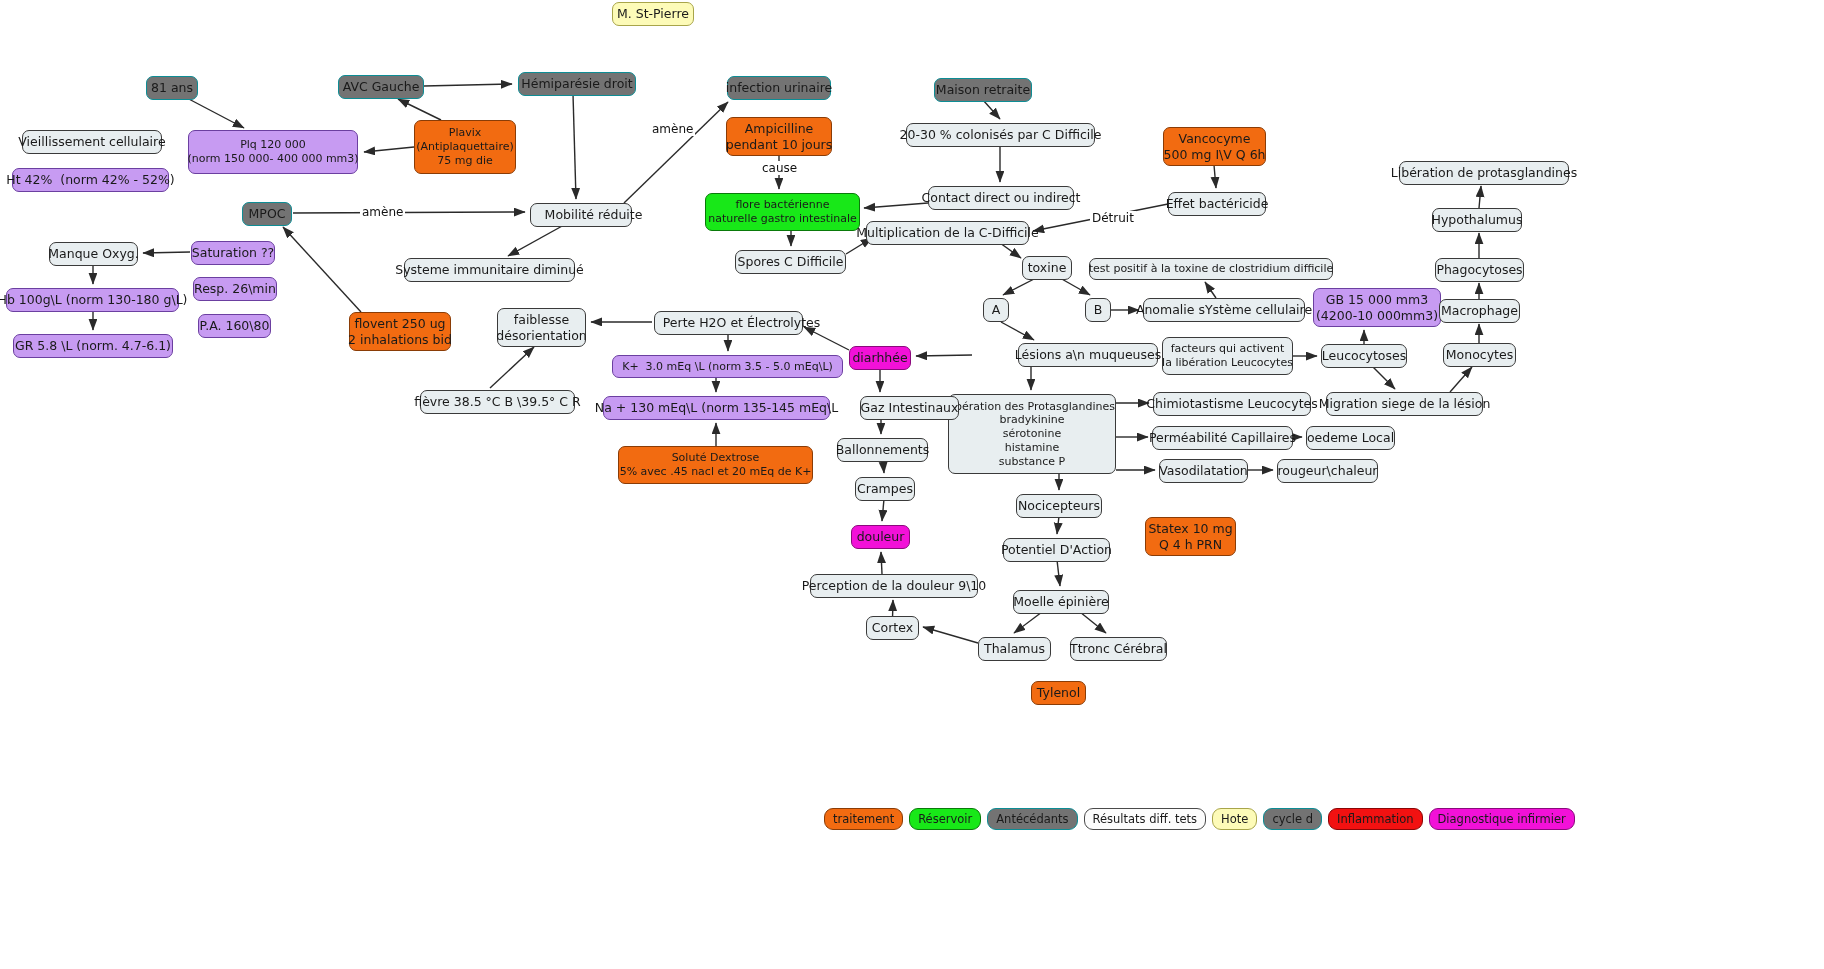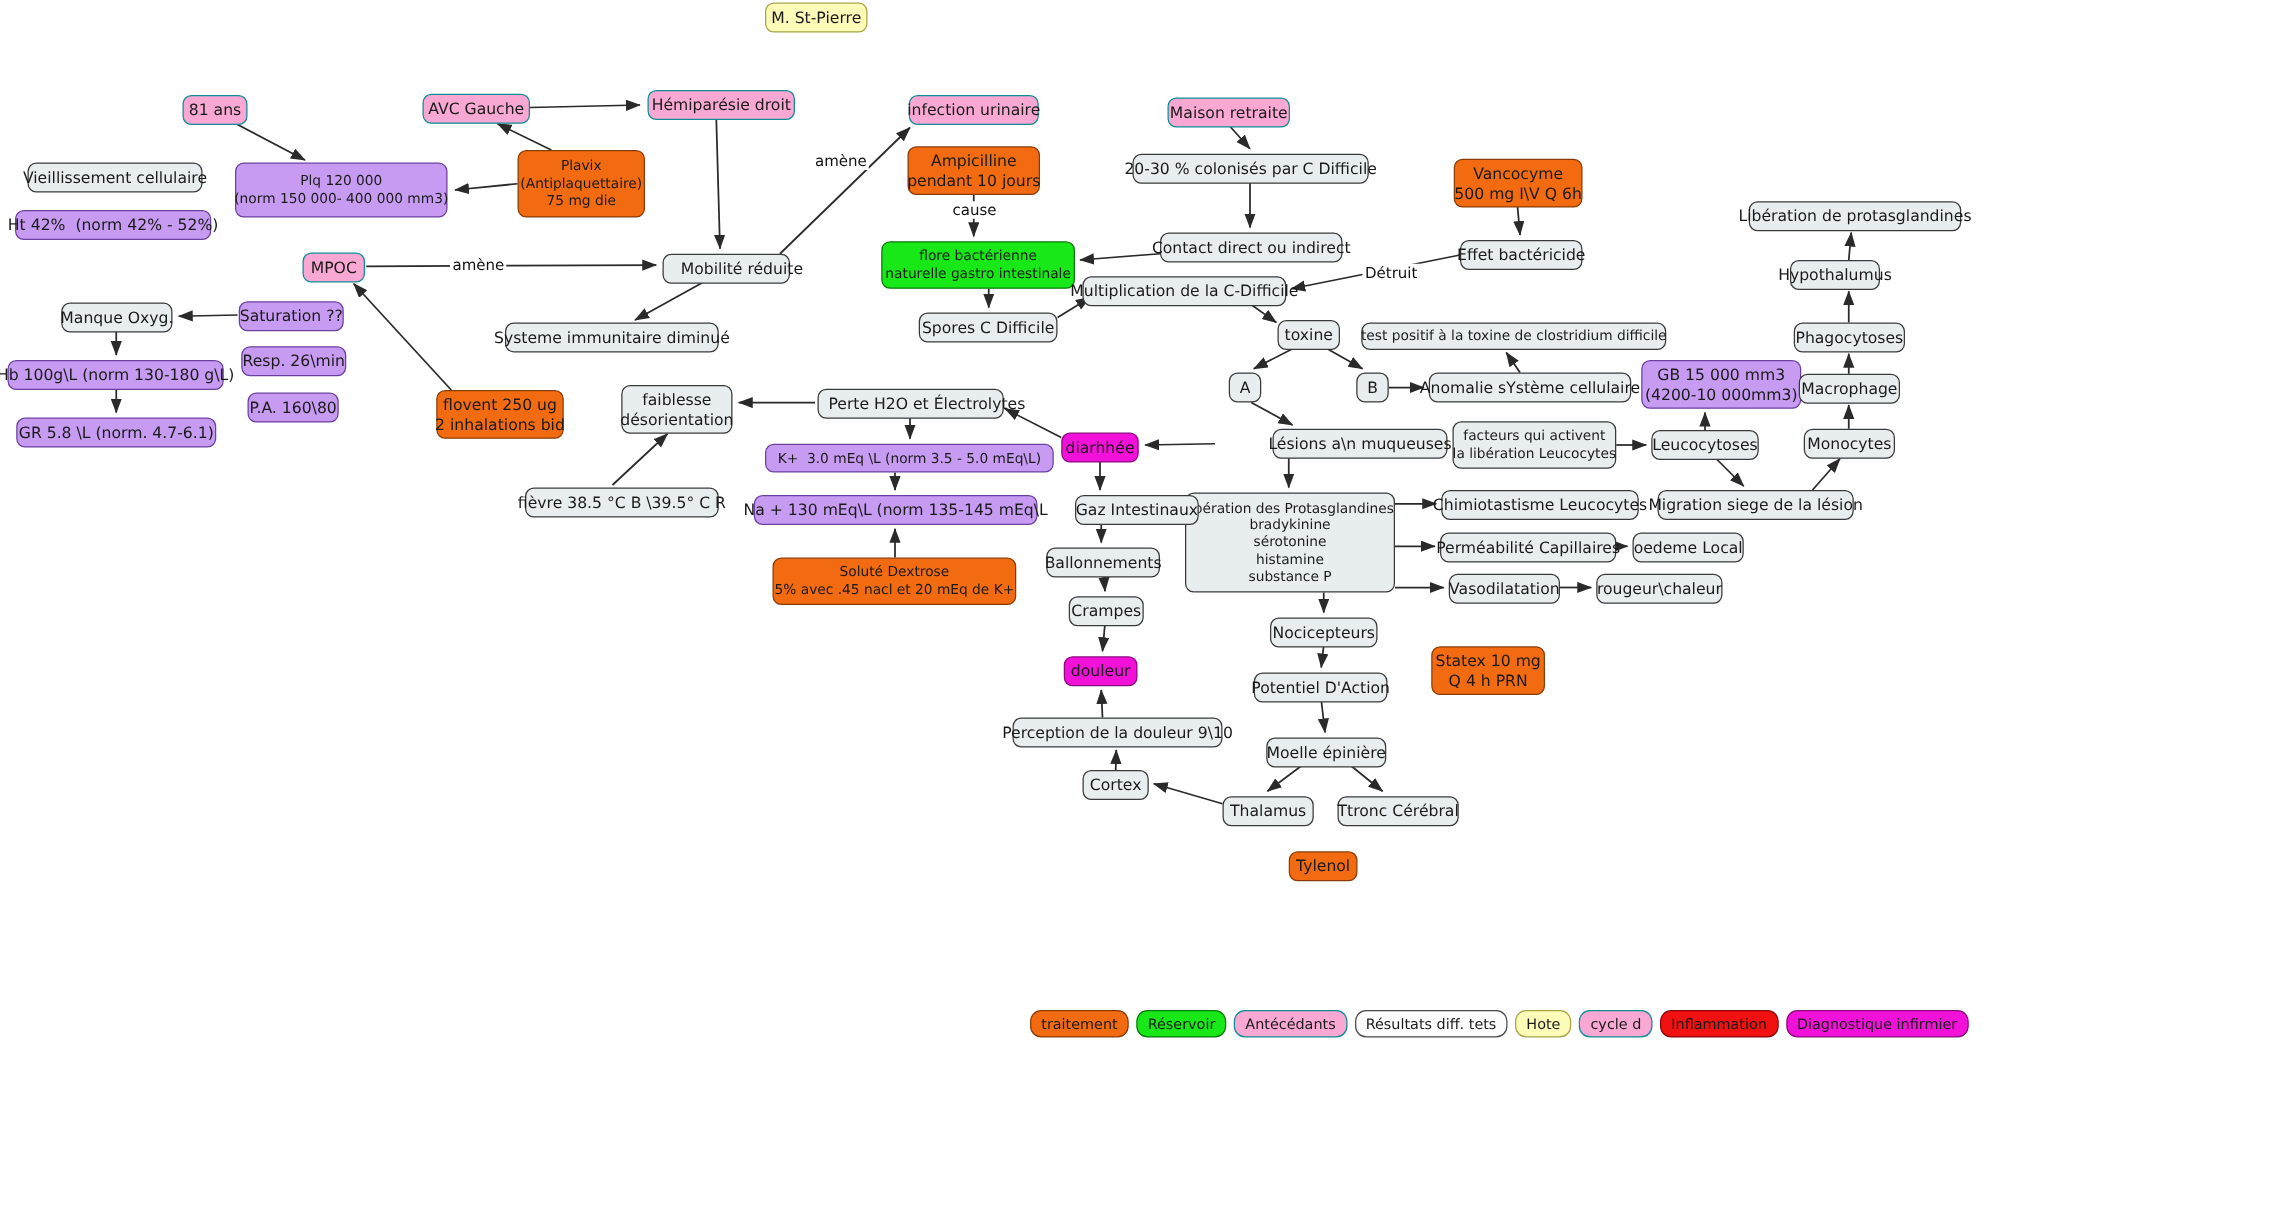--- a/index.html
+++ b/index.html
@@ -3,21 +3,21 @@
 <meta charset="utf-8">
 <style>
   html,body{margin:0;padding:0;background:#ffffff;}
   #stage{position:relative;width:1824px;height:969px;background:#ffffff;
          font-family:"DejaVu Sans","Liberation Sans",sans-serif;overflow:hidden;}
   svg#edges{position:absolute;left:0;top:0;width:1824px;height:969px;pointer-events:none;}
   .node{position:absolute;box-sizing:border-box;border:1px solid #3a3a3a;border-radius:7px;
         display:flex;align-items:center;justify-content:center;text-align:center;
         font-size:12.5px;color:#1a1a1a;line-height:1.25;padding:3px 7px;white-space:pre;}
   .n-plain{background:#e8eef0;}
-  .n-cyan{background:#f9a8d4;border-color:#0d8d95;}
+  .n-cyan{background:#737373;border-color:#0d8d95;}
   .n-purple{background:#c79bf2;border-color:#6b3fa0;}
   .n-orange{background:#f26b11;border-color:#8a3c06;}
   .n-green{background:#18e818;border-color:#0a7a0a;}
   .n-magenta{background:#f211d8;border-color:#8a0a7c;}
   .n-yellow{background:#fdfbb8;border-color:#a8a54a;}
   .n-red{background:#f21111;border-color:#8a0606;color:#1a1a1a;}
   .n-white{background:#fcfcfc;border-color:#4a4a4a;}
   .n-small{font-size:11px;}
   .edgelabel{position:absolute;background:#ffffff;font-size:12px;color:#111;
              padding:0 2px;white-space:nowrap;}
@@ -148,21 +148,21 @@
       <div class="node n-plain" style="left: 1159px; top: 459px; width: 89px; min-height: 22px;">Vasodilatation</div>
       <div class="node n-plain" style="left: 1306px; top: 426px; width: 89px; min-height: 22px;">oedeme Local</div>
       <div class="node n-plain" style="left: 1277px; top: 459px; width: 101px; min-height: 22px;">rougeur\chaleur</div>
       <div class="node n-purple" style="left: 1313px; top: 288px; width: 128px; min-height: 38px;">GB 15 000 mm3
 (4200-10 000mm3)</div>
       <div class="node n-plain" style="left: 1321px; top: 344px; width: 86px; min-height: 22px;">Leucocytoses</div>
       <div class="node n-plain" style="left: 1326px; top: 392px; width: 157px; min-height: 22px;">Migration siege de la lésion</div>
       <div class="node n-plain" style="left: 1443px; top: 343px; width: 73px; min-height: 22px;">Monocytes</div>
       <div class="node n-plain" style="left: 1439px; top: 299px; width: 81px; min-height: 22px;">Macrophage</div>
       <div class="node n-plain" style="left: 1435px; top: 258px; width: 89px; min-height: 22px;">Phagocytoses</div>
-      <div class="node n-plain" style="left: 1432px; top: 208px; width: 72px; min-height: 22px; text-align: right;">Hypothalumus</div>
+      <div class="node n-plain" style="left: 1432px; top: 208px; width: 90px; min-height: 22px; text-align: right;">Hypothalumus</div>
       <div class="node n-plain" style="left: 1399px; top: 161px; width: 170px; min-height: 22px;">Libération de protasglandines</div>
       <div class="node n-plain" style="left: 974px; top: 343px; width: 140px; min-height: 22px; margin-left: 44px;">Lésions a\n muqueuses</div>
       <div class="node n-plain n-small" style="left: 948px; top: 394px; width: 168px; min-height: 80px;">libération des Protasglandines
 bradykinine
 sérotonine
 histamine
 substance P</div>
       <div class="node n-plain" style="left: 1016px; top: 494px; width: 86px; min-height: 22px;">Nocicepteurs</div>
       <div class="node n-plain" style="left: 1003px; top: 538px; width: 107px; min-height: 22px;">Potentiel D'Action</div>
       <div class="node n-plain" style="left: 1013px; top: 590px; width: 96px; min-height: 22px;">Moelle épinière</div>

